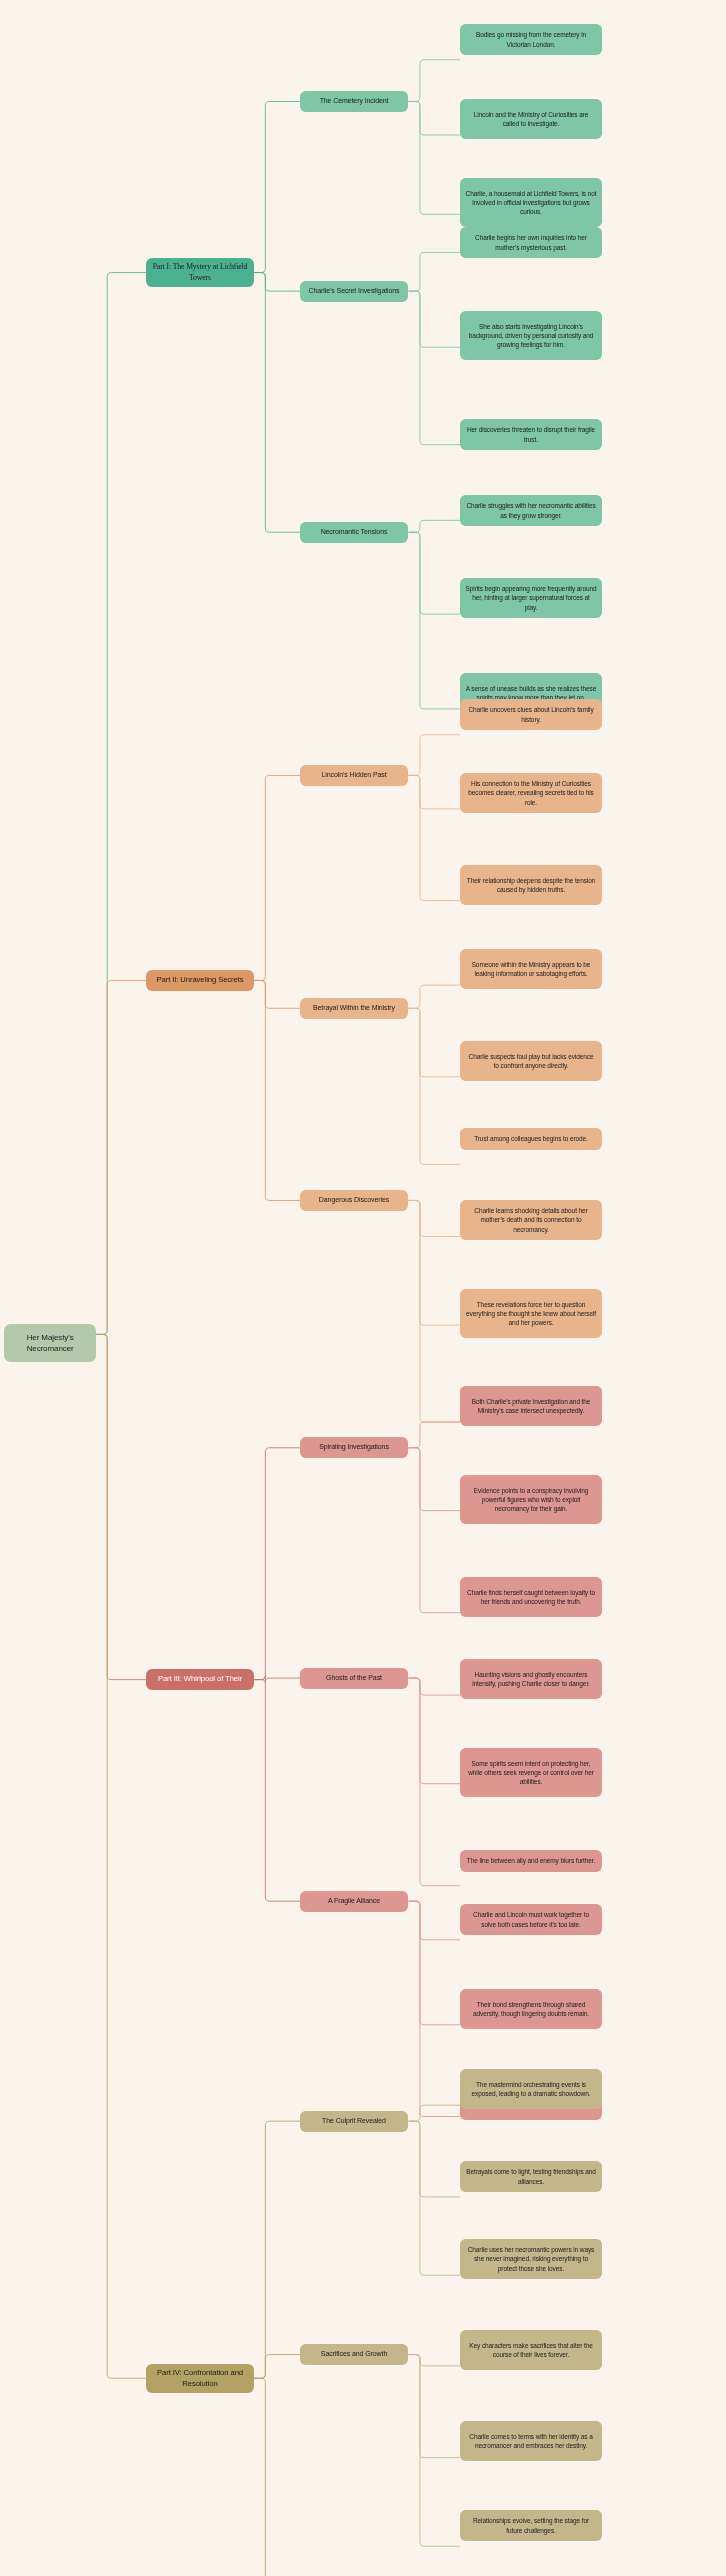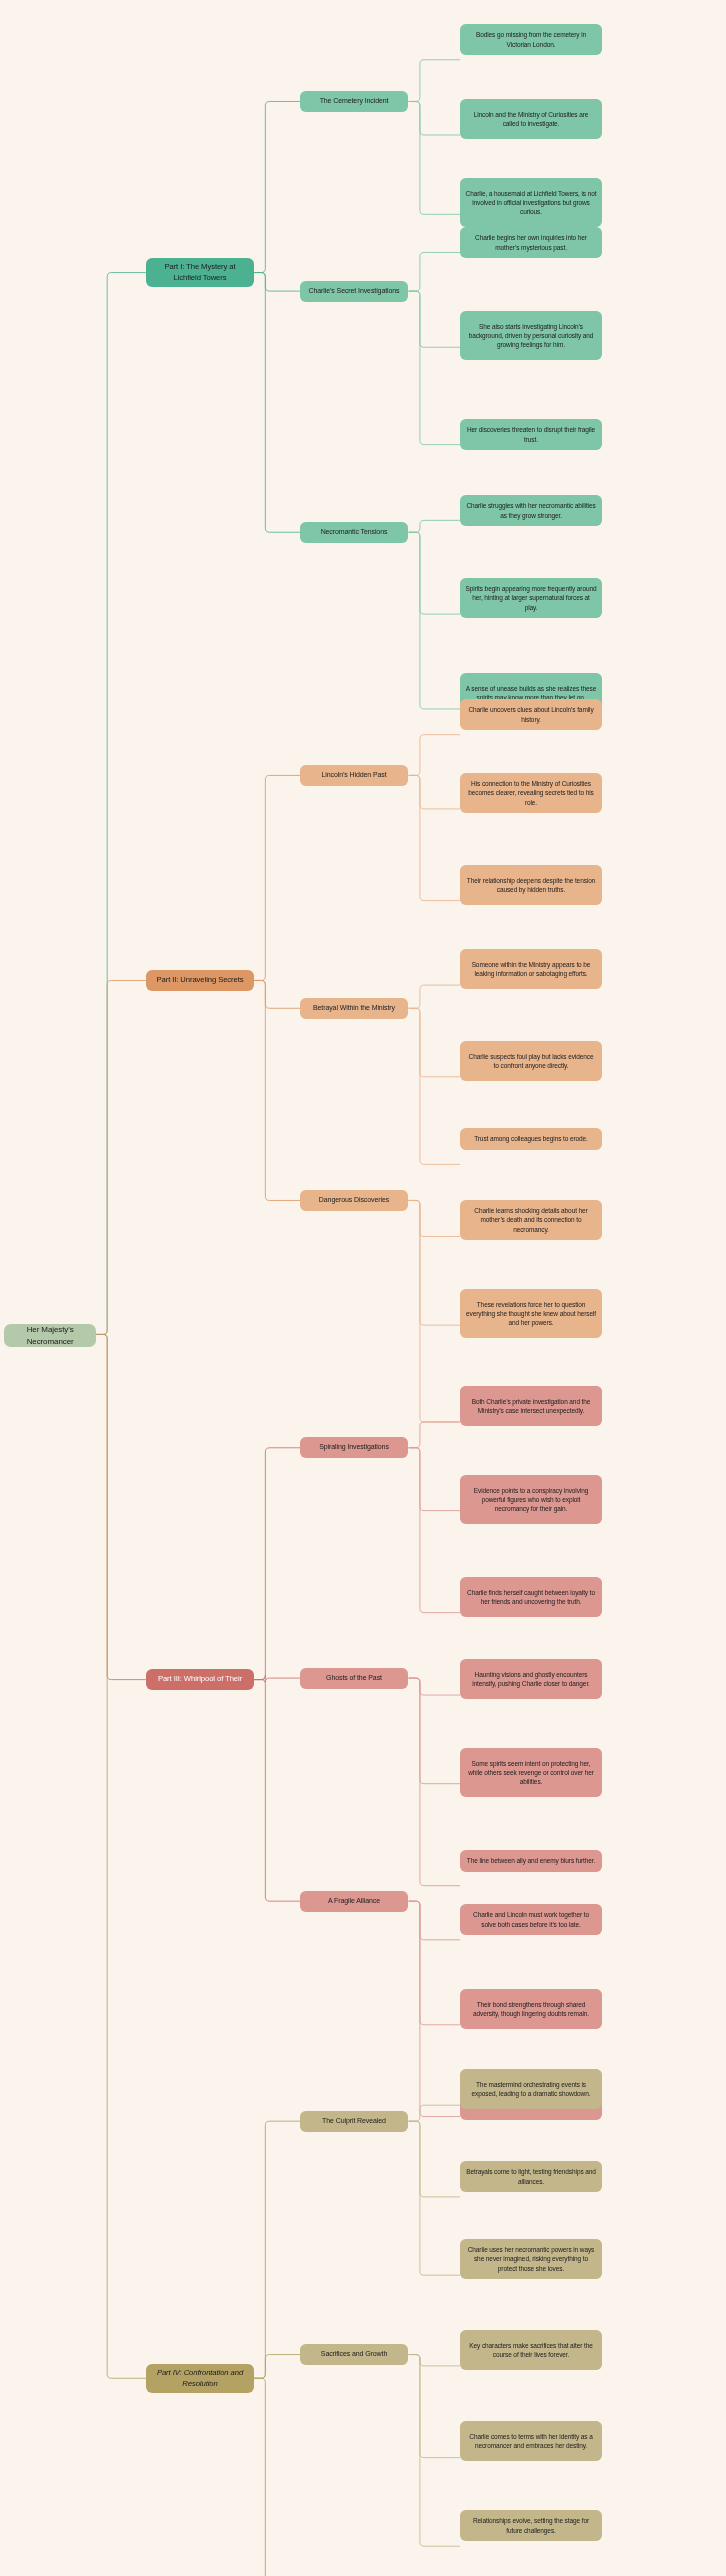--- a/index.html
+++ b/index.html
@@ -43,21 +43,21 @@
 
   
   .node.root {
     background: #b4c8aa;
     font-size: 8px;
     border-radius: 6.7px;
   }
 
   
   .node.l1 { font-size: 7.7px; border-radius: 6.2px; }
-  .node.l1.green  { background: #4cb190; }
+  .node.l1.green  { background: #4cb190; font-family: Liberation Serif, serif; }
   .node.l1.orange { background: #dd9764; }
   .node.l1.red    { background: #cb6f68; color: #ffffff; }
   .node.l1.olive  { background: #b3a264; }
 
   
   .node.l2 { font-size: 7px; }
   .node.l2.green  { background: #7ec6a7; }
   .node.l2.orange { background: #e8b48c; }
   .node.l2.red    { background: #dc9791; }
   .node.l2.olive  { background: #c2b68a; }
@@ -121,21 +121,21 @@
       <path d="M 493 4616 L 507 4616 Q 515 4616 515 4608 L 515 4578 Q 515 4570 523 4570 L 583 4570" fill="none" stroke="#b3a264" stroke-width="1.6"></path>
       <path d="M 793 4570 L 807 4570 Q 815 4570 815 4578 L 815 4584 Q 815 4592 823 4592 L 893 4592" fill="none" stroke="#c2b68a" stroke-width="1.6"></path>
       <path d="M 793 4570 L 807 4570 Q 815 4570 815 4578 L 815 4762 Q 815 4770 823 4770 L 893 4770" fill="none" stroke="#c2b68a" stroke-width="1.6"></path>
       <path d="M 793 4570 L 807 4570 Q 815 4570 815 4578 L 815 4934 Q 815 4942 823 4942 L 893 4942" fill="none" stroke="#c2b68a" stroke-width="1.6"></path>
       <path d="M 493 4616 L 507 4616 Q 515 4616 515 4624 L 515 5013 Q 515 5021 523 5021 L 583 5021" fill="none" stroke="#b3a264" stroke-width="1.6"></path>
       <path d="M 793 5021 L 807 5021 Q 815 5021 815 5029 L 815 5062 Q 815 5070 823 5070 L 893 5070" fill="none" stroke="#c2b68a" stroke-width="1.6"></path>
       <path d="M 793 5021 L 807 5021 Q 815 5021 815 5029 L 815 5224 Q 815 5232 823 5232 L 893 5232" fill="none" stroke="#c2b68a" stroke-width="1.6"></path>
       <path d="M 793 5021 L 807 5021 Q 815 5021 815 5029 L 815 5402 Q 815 5410 823 5410 L 893 5410" fill="none" stroke="#c2b68a" stroke-width="1.6"></path>
     </svg>
   <div id="nodes">
-      <div class="node root" style="left: 4.1px; top: 1324px; width: 92px; height: 23px; justify-content: flex-end;">
+      <div class="node root" style="left: 4.1px; top: 1324px; width: 92px; height: 38px; justify-content: flex-end;">
         <span>Her Majesty's Necromancer</span>
       </div>
       <div class="node l1 green" style="left: 146px; top: 258px; width: 108px; height: 29px;">
         <span>Part I: The Mystery at Lichfield Towers</span>
       </div>
       <div class="node l2 green" style="left: 300px; top: 91px; width: 108px; height: 20.6px;">
         <span>The Cemetery Incident</span>
       </div>
       <div class="node l3 green" style="left: 460px; top: 24px; width: 142px; height: 31px;">
         <span>Bodies go missing from the cemetery in Victorian London.</span>
@@ -241,21 +241,21 @@
       </div>
       <div class="node l3 red" style="left: 460px; top: 1904px; width: 142px; height: 31px;">
         <span>Charlie and Lincoln must work together to solve both cases before it’s too late.</span>
       </div>
       <div class="node l3 red" style="left: 460px; top: 1989px; width: 142px; height: 40px;">
         <span>Their bond strengthens through shared adversity, though lingering doubts remain.</span>
       </div>
       <div class="node l3 red" style="left: 460px; top: 2080px; width: 142px; height: 40px;">
         <span>They prepare to face whoever−or whatever−is behind the sinister plot.</span>
       </div>
-      <div class="node l1 olive" style="left: 146px; top: 2364px; width: 108px; height: 29px; font-style: italic;">
+      <div class="node l1 olive" style="left: 146px; top: 2364px; width: 108px; height: 29px;">
         <span>Part IV: Confrontation and Resolution</span>
       </div>
       <div class="node l2 olive" style="left: 300px; top: 2111px; width: 108px; height: 20.6px;">
         <span>The Culprit Revealed</span>
       </div>
       <div class="node l3 olive" style="left: 460px; top: 2069px; width: 142px; height: 40px;">
         <span>The mastermind orchestrating events is exposed, leading to a dramatic showdown.</span>
       </div>
       <div class="node l3 olive" style="left: 460px; top: 2161px; width: 142px; height: 31px;">
         <span>Betrayals come to light, testing friendships and alliances.</span>

